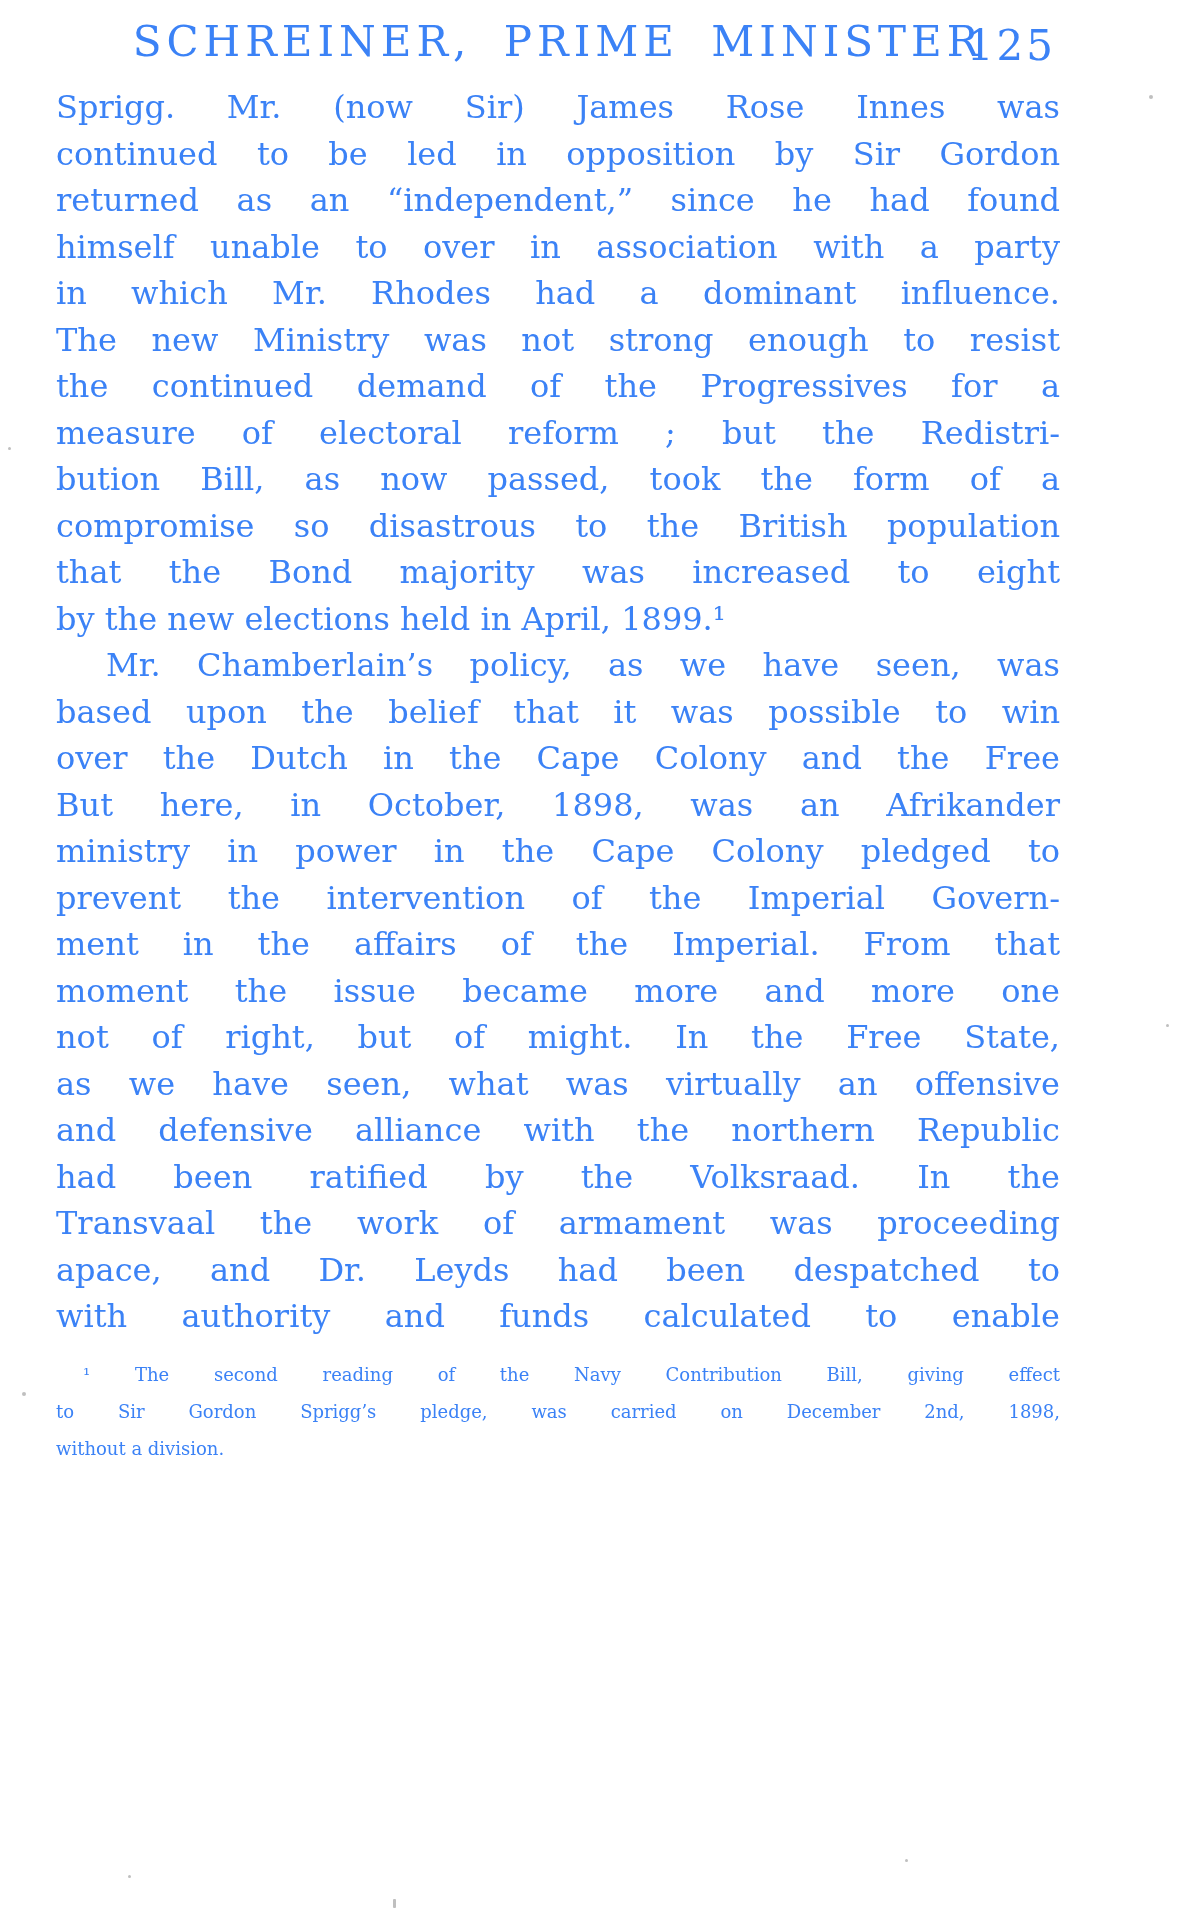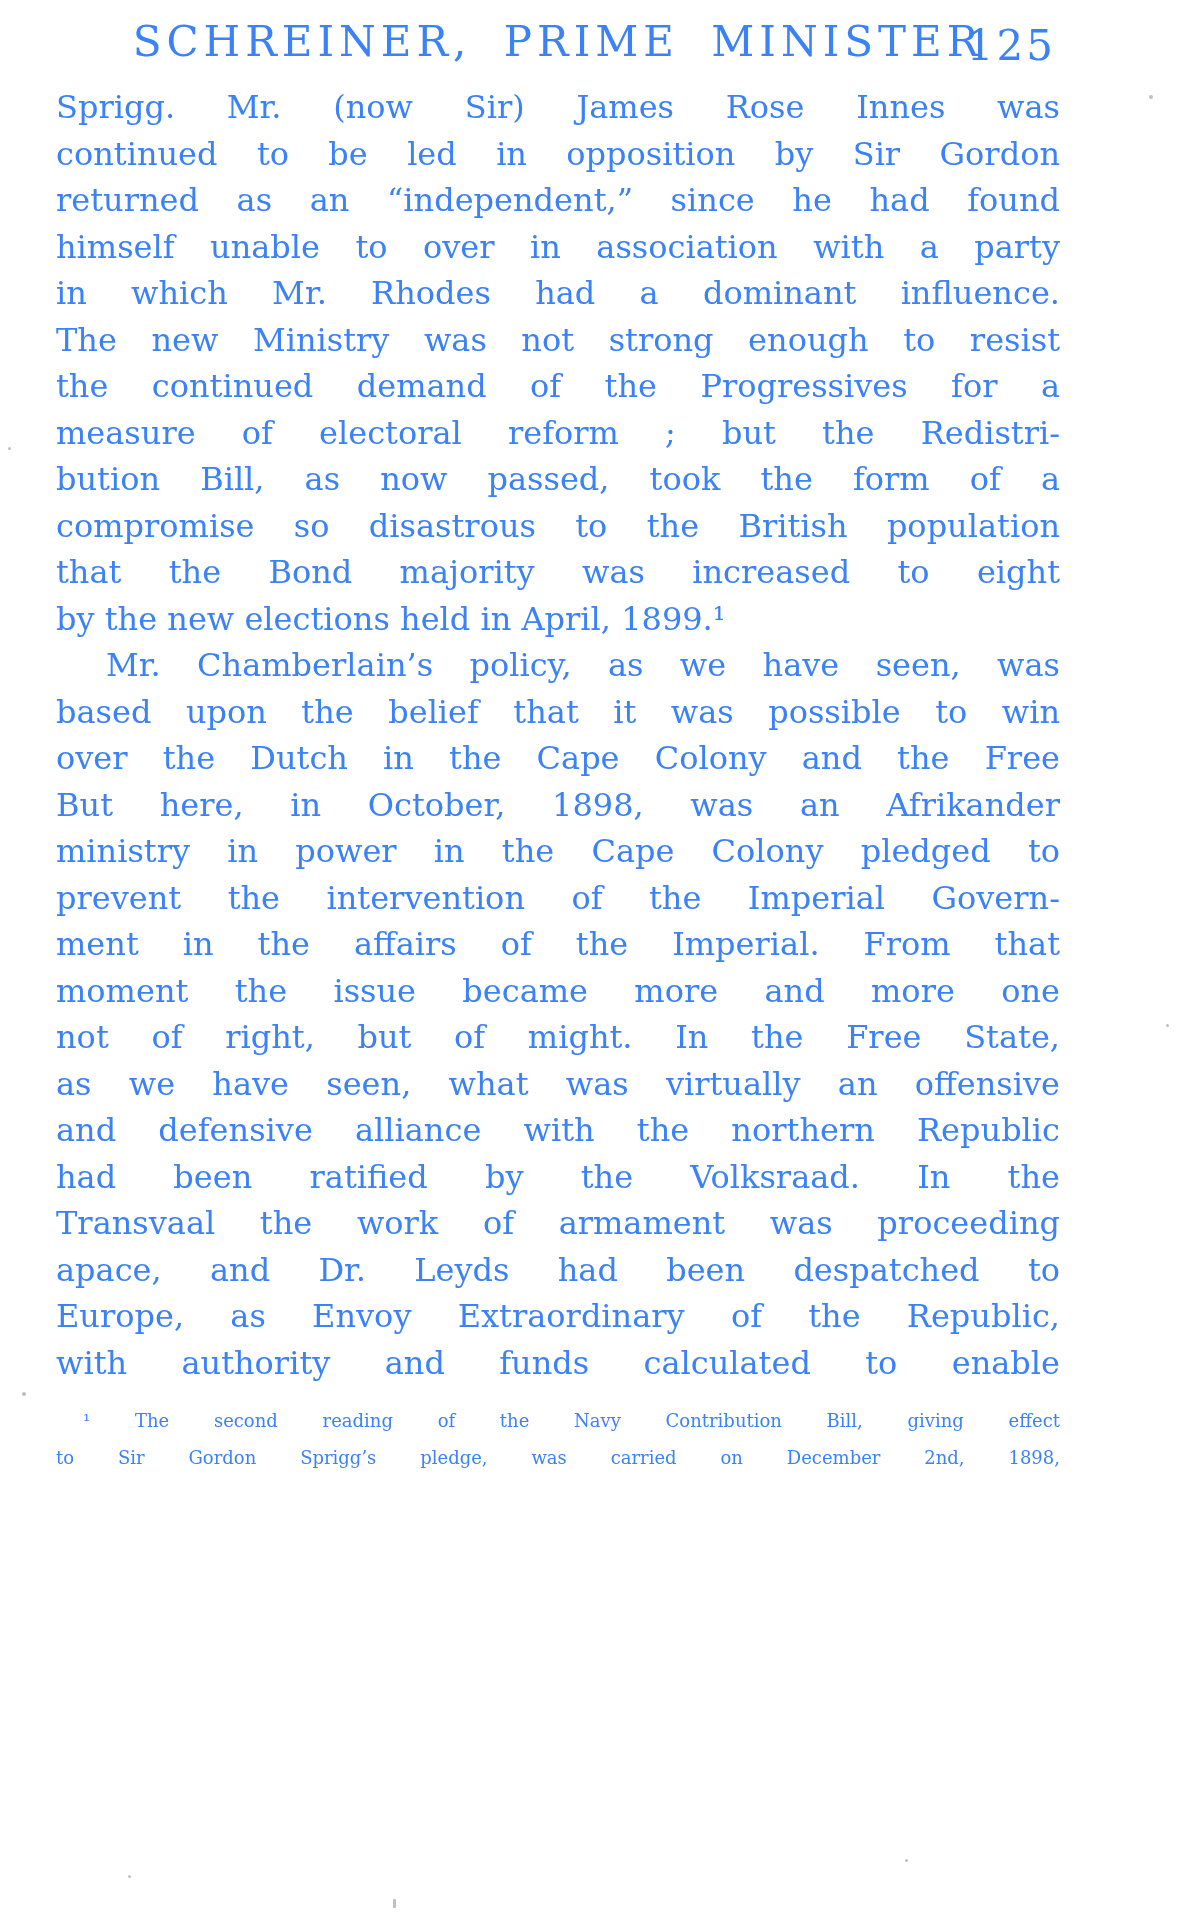--- a/index.html
+++ b/index.html
@@ -113,28 +113,28 @@
           <div class="line">ministry in power in the Cape Colony pledged to</div>
           <div class="line">prevent the intervention of the Imperial Govern-</div>
           <div class="line">ment in the affairs of the Imperial. From that</div>
           <div class="line">moment the issue became more and more one</div>
           <div class="line">not of right, but of might. In the Free State,</div>
           <div class="line">as we have seen, what was virtually an offensive</div>
           <div class="line">and defensive alliance with the northern Republic</div>
           <div class="line">had been ratified by the Volksraad. In the</div>
           <div class="line">Transvaal the work of armament was proceeding</div>
           <div class="line">apace, and Dr. Leyds had been despatched to</div>
-          <div class="line">Europe, as Envoy Extraordinary of the Republic,</div>
           <div class="line">with authority and funds calculated to enable</div>
         </div>
       </div>
 
     <div class="footnote" id="footnote">
         <div class="line indent">¹ The second reading of the Navy Contribution Bill, giving effect</div>
         <div class="line">to Sir Gordon Sprigg’s pledge, was carried on December 2nd, 1898,</div>
+        <div class="line last">without a division.</div>
       </div>
 
   </div>
 
   <div class="speck" style="left:1149px; top:95px;  width:4px; height:4px;"></div>
   <div class="speck" style="left:8px;    top:447px; width:3px; height:3px;"></div>
   <div class="speck" style="left:1166px; top:1024px;width:3px; height:3px;"></div>
   <div class="speck" style="left:22px;   top:1392px;width:4px; height:4px;"></div>
   <div class="speck" style="left:393px;  top:1899px;width:3px; height:9px; border-radius:1px;"></div>
   <div class="speck" style="left:128px;  top:1875px;width:3px; height:3px;"></div>

